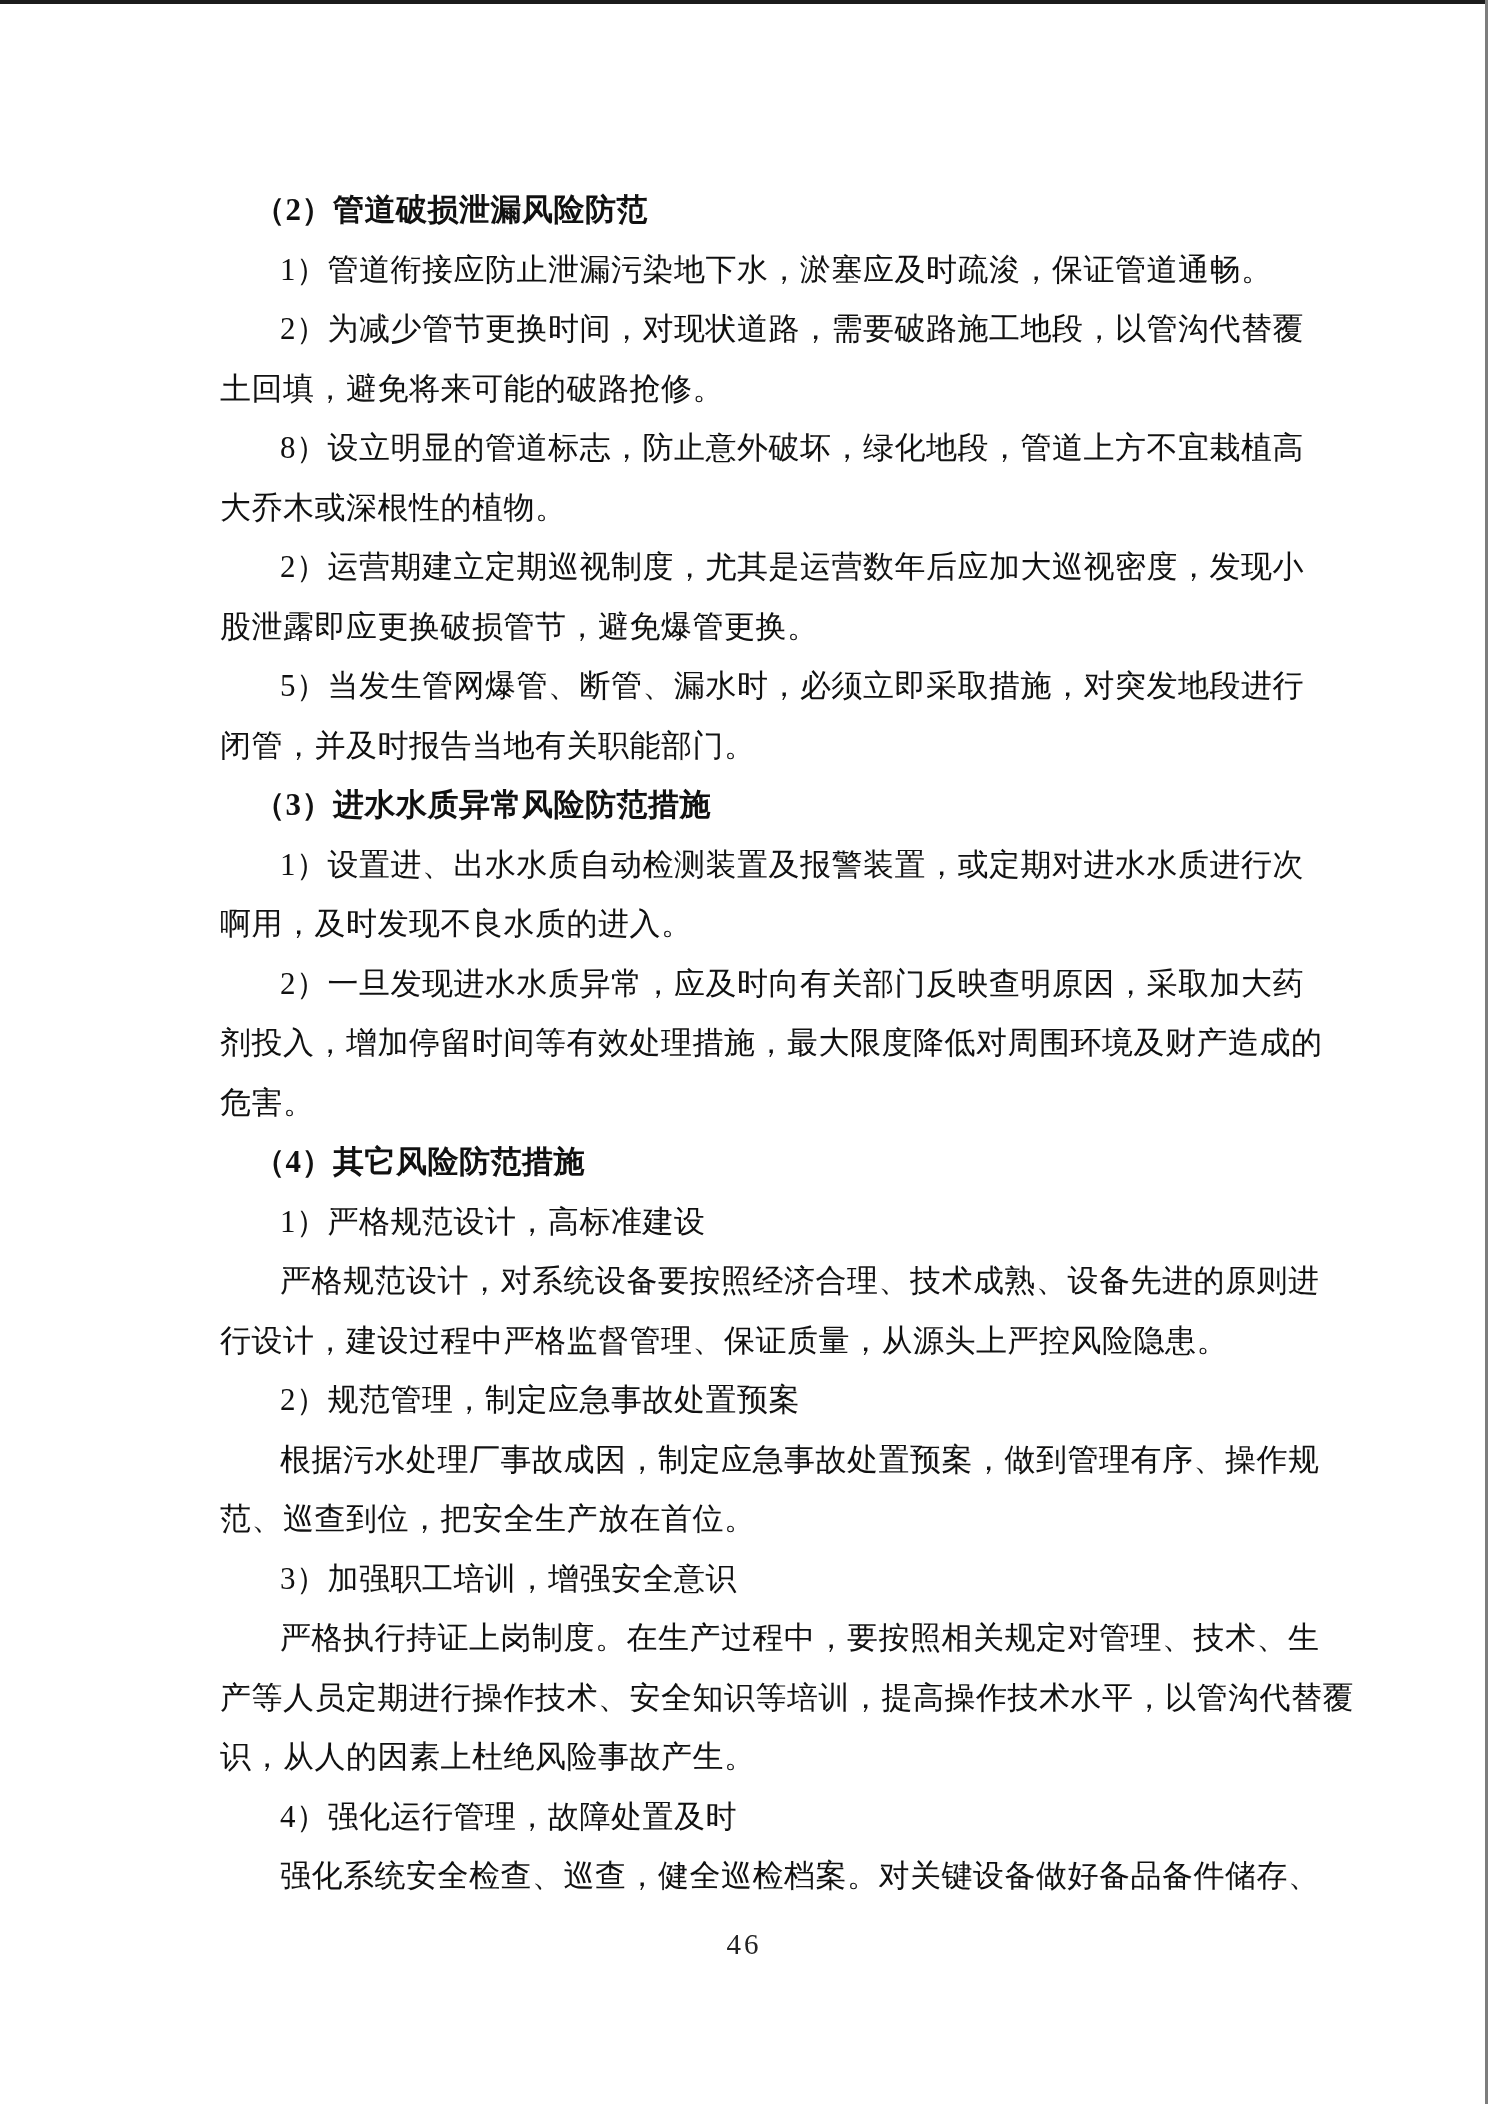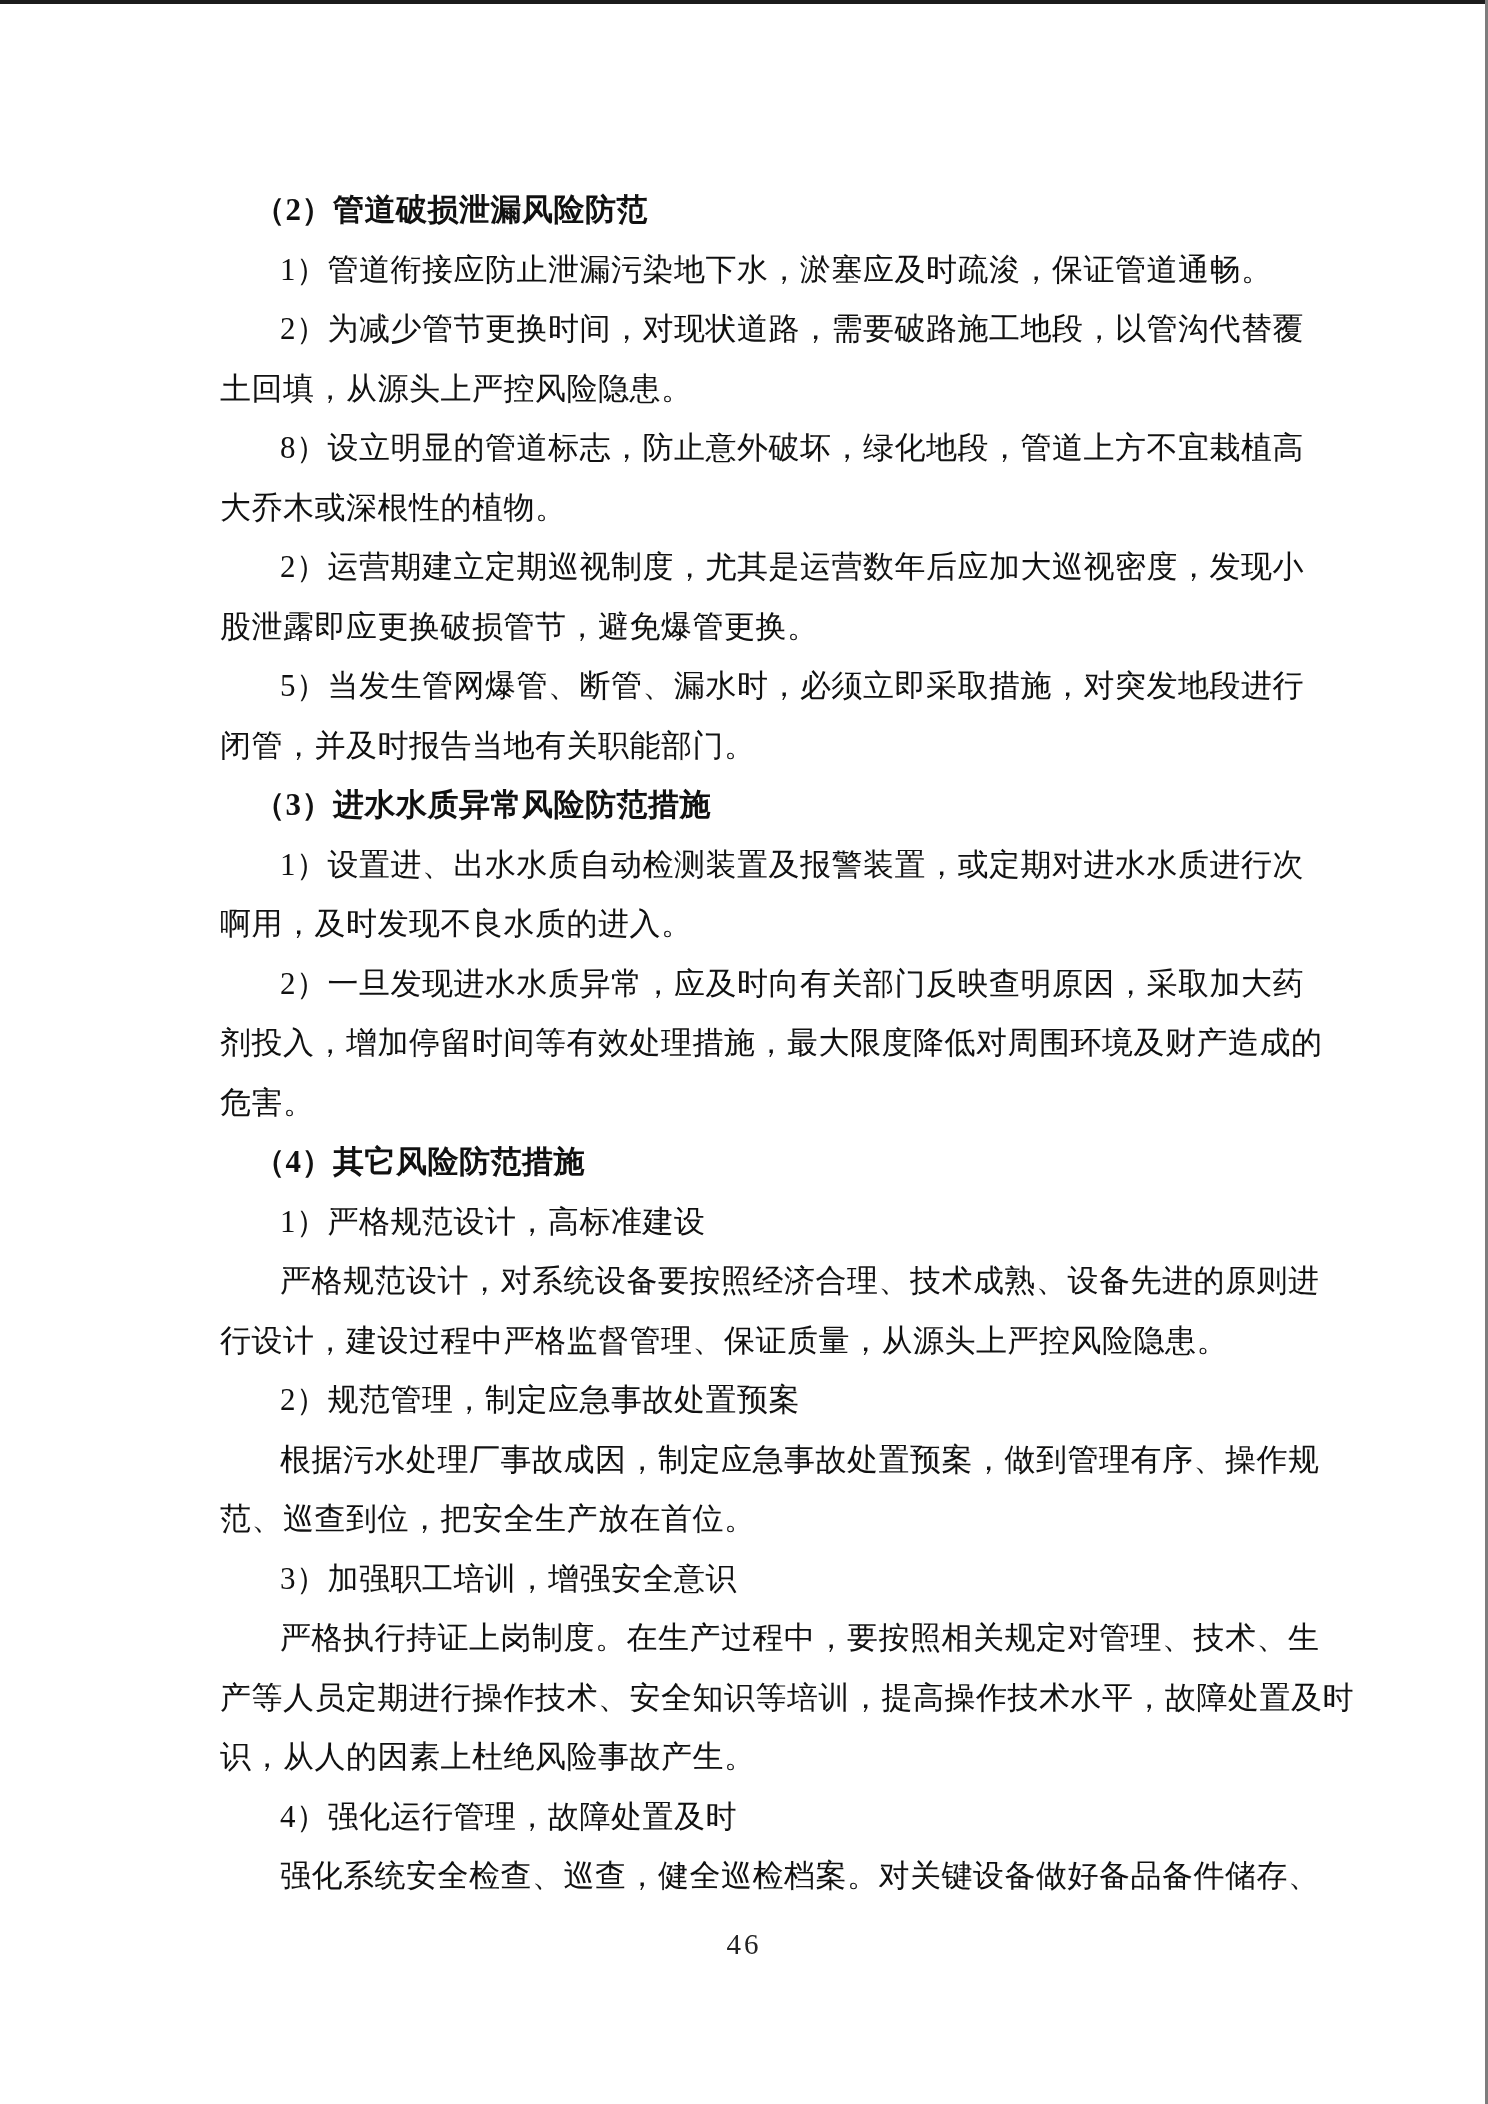--- a/index.html
+++ b/index.html
@@ -67,21 +67,21 @@
 <body>
 
 <div id="page">
   <div id="top-edge"></div>
   <div id="right-edge"></div>
 
   <div id="text-block">
     <p class="line heading">（2）管道破损泄漏风险防范</p>
     <p class="line indent">1）管道衔接应防止泄漏污染地下水，淤塞应及时疏浚，保证管道通畅。</p>
     <p class="line indent">2）为减少管节更换时间，对现状道路，需要破路施工地段，以管沟代替覆</p>
-    <p class="line flush">土回填，从源头上严控风险隐患。</p>
+    <p class="line flush">土回填，避免将来可能的破路抢修。</p>
     <p class="line indent">8）设立明显的管道标志，防止意外破坏，绿化地段，管道上方不宜栽植高</p>
     <p class="line flush">大乔木或深根性的植物。</p>
     <p class="line indent">2）运营期建立定期巡视制度，尤其是运营数年后应加大巡视密度，发现小</p>
     <p class="line flush">股泄露即应更换破损管节，避免爆管更换。</p>
     <p class="line indent">5）当发生管网爆管、断管、漏水时，必须立即采取措施，对突发地段进行</p>
     <p class="line flush">闭管，并及时报告当地有关职能部门。</p>
     <p class="line heading">（3）进水水质异常风险防范措施</p>
     <p class="line indent">1）设置进、出水水质自动检测装置及报警装置，或定期对进水水质进行次</p>
     <p class="line flush">啊用，及时发现不良水质的进入。</p>
     <p class="line indent">2）一旦发现进水水质异常，应及时向有关部门反映查明原因，采取加大药</p>
@@ -89,20 +89,20 @@
     <p class="line flush">危害。</p>
     <p class="line heading">（4）其它风险防范措施</p>
     <p class="line indent">1）严格规范设计，高标准建设</p>
     <p class="line indent">严格规范设计，对系统设备要按照经济合理、技术成熟、设备先进的原则进</p>
     <p class="line flush">行设计，建设过程中严格监督管理、保证质量，从源头上严控风险隐患。</p>
     <p class="line indent">2）规范管理，制定应急事故处置预案</p>
     <p class="line indent">根据污水处理厂事故成因，制定应急事故处置预案，做到管理有序、操作规</p>
     <p class="line flush">范、巡查到位，把安全生产放在首位。</p>
     <p class="line indent">3）加强职工培训，增强安全意识</p>
     <p class="line indent">严格执行持证上岗制度。在生产过程中，要按照相关规定对管理、技术、生</p>
-    <p class="line flush">产等人员定期进行操作技术、安全知识等培训，提高操作技术水平，故障处置及时</p>
+    <p class="line flush">产等人员定期进行操作技术、安全知识等培训，提高操作技术水平，以管沟代替覆</p>
     <p class="line flush">识，从人的因素上杜绝风险事故产生。</p>
     <p class="line indent">4）强化运行管理，故障处置及时</p>
     <p class="line indent">强化系统安全检查、巡查，健全巡检档案。对关键设备做好备品备件储存、</p>
   </div>
 
   <div id="page-footer">46</div>
 </div>
 
 </body></html>

